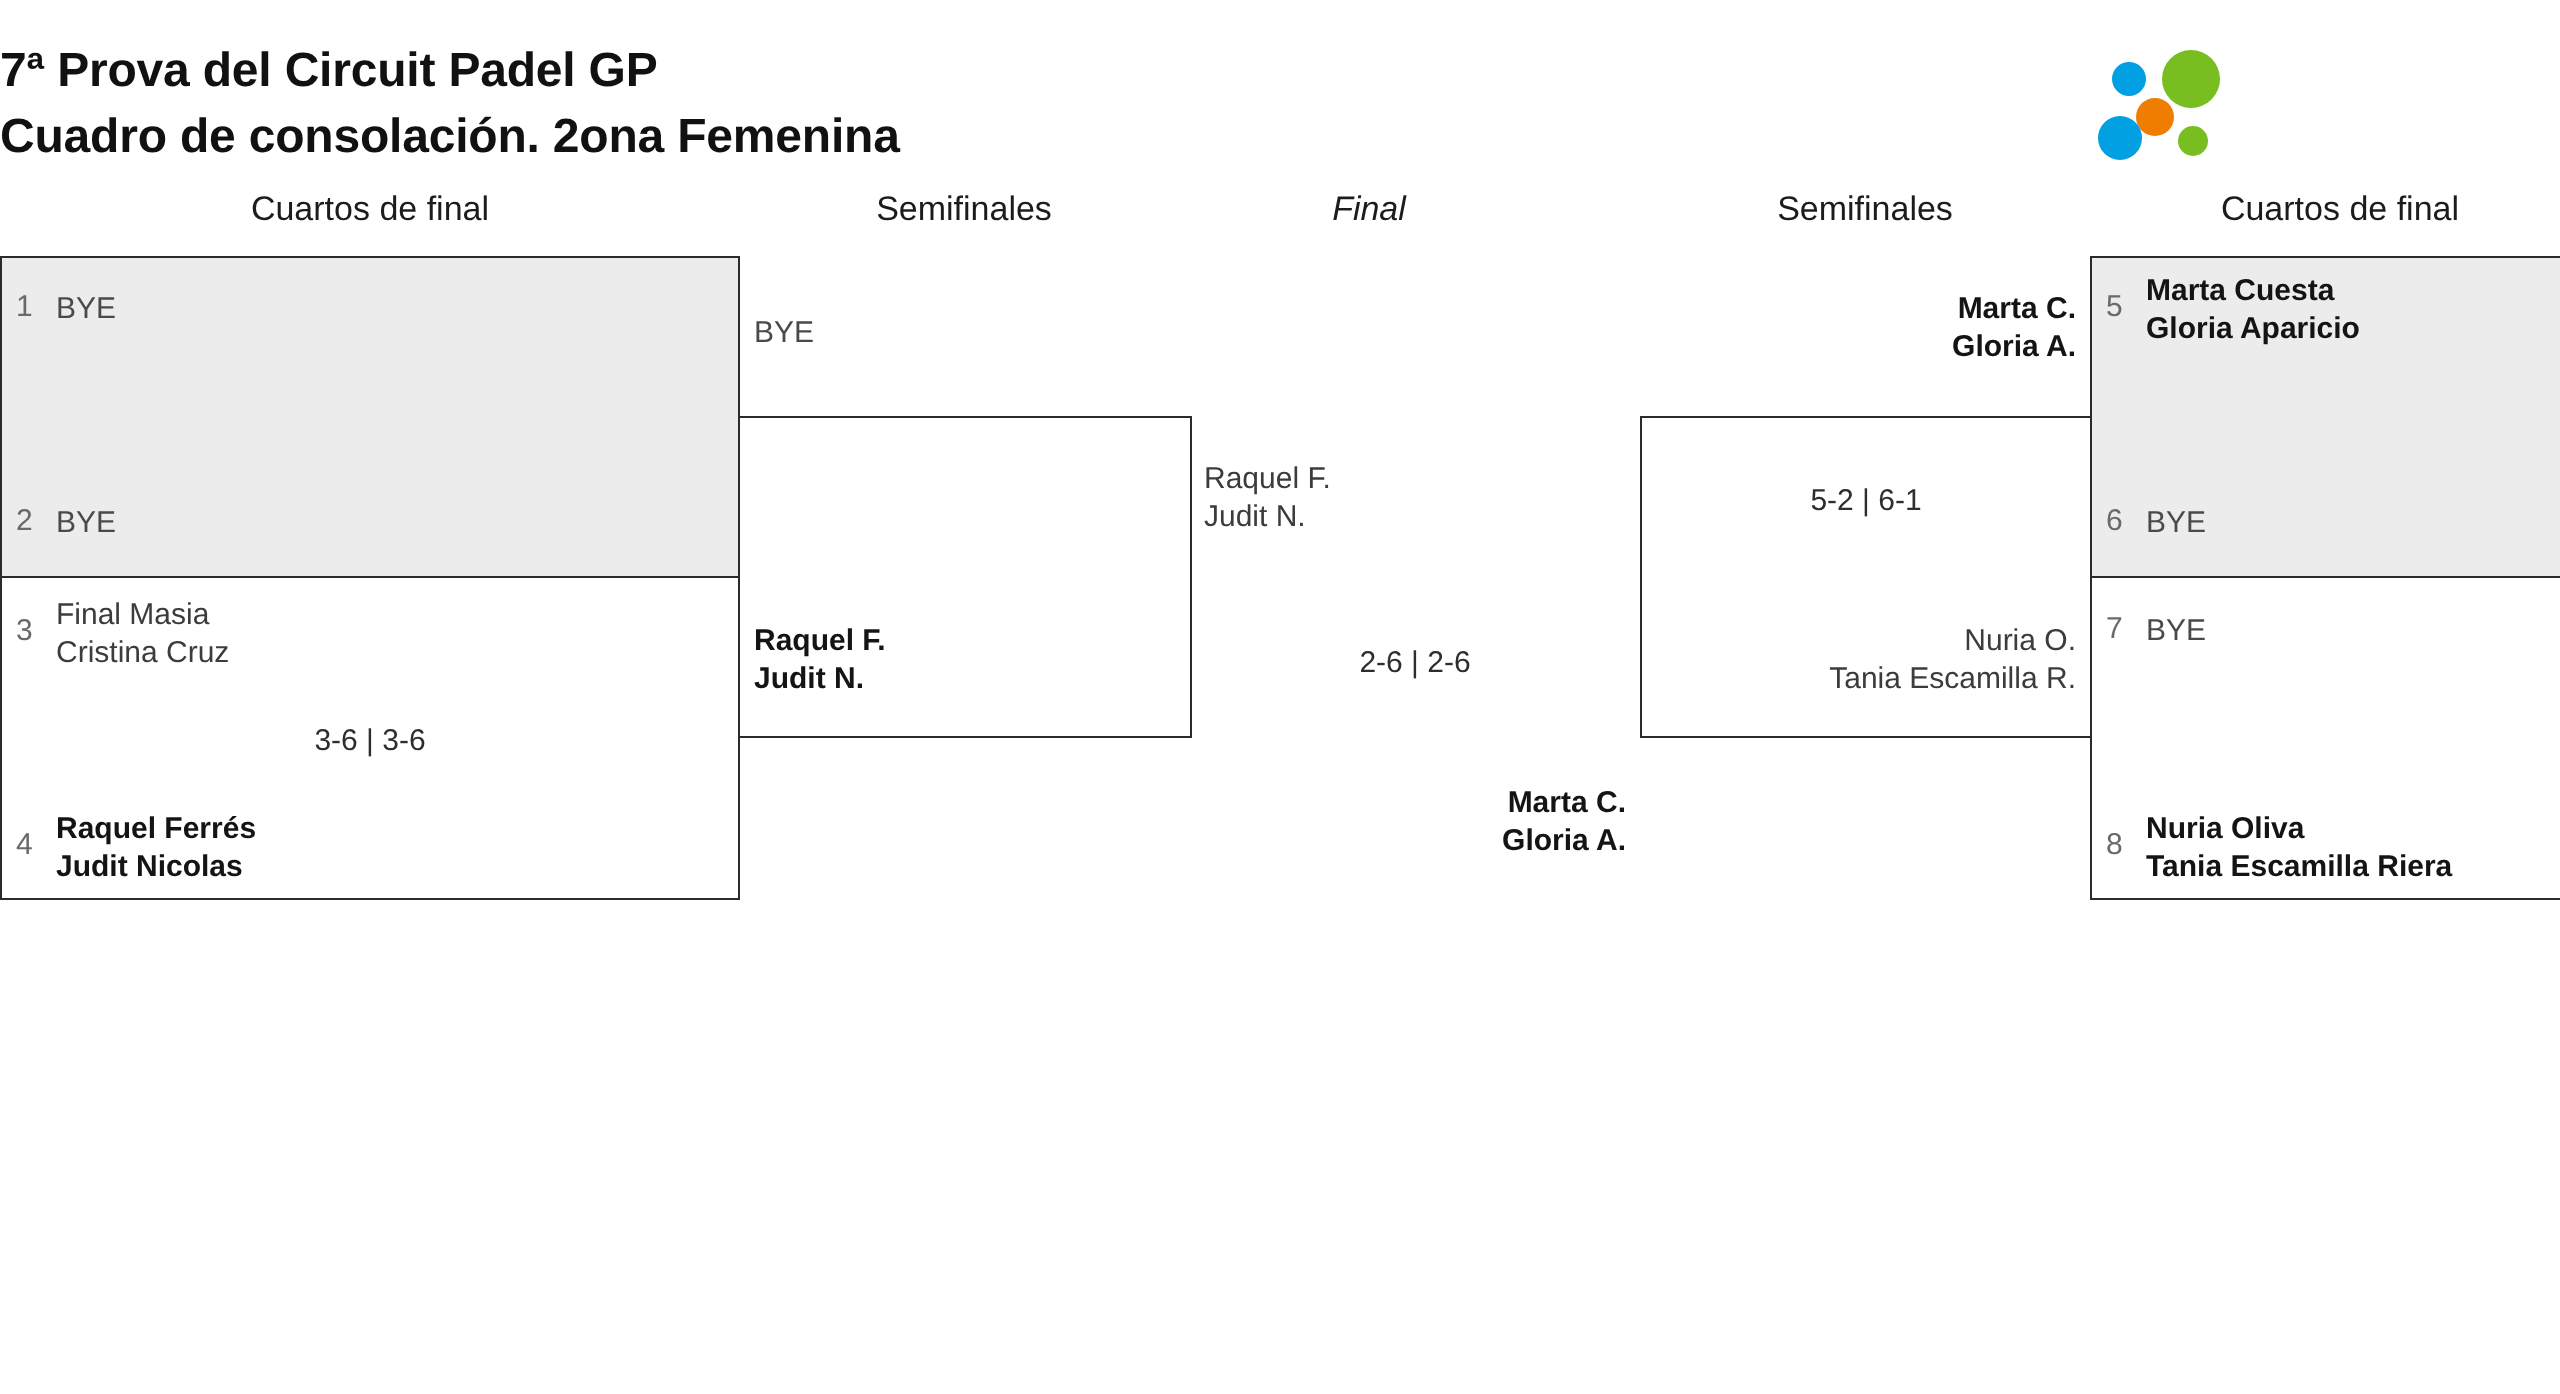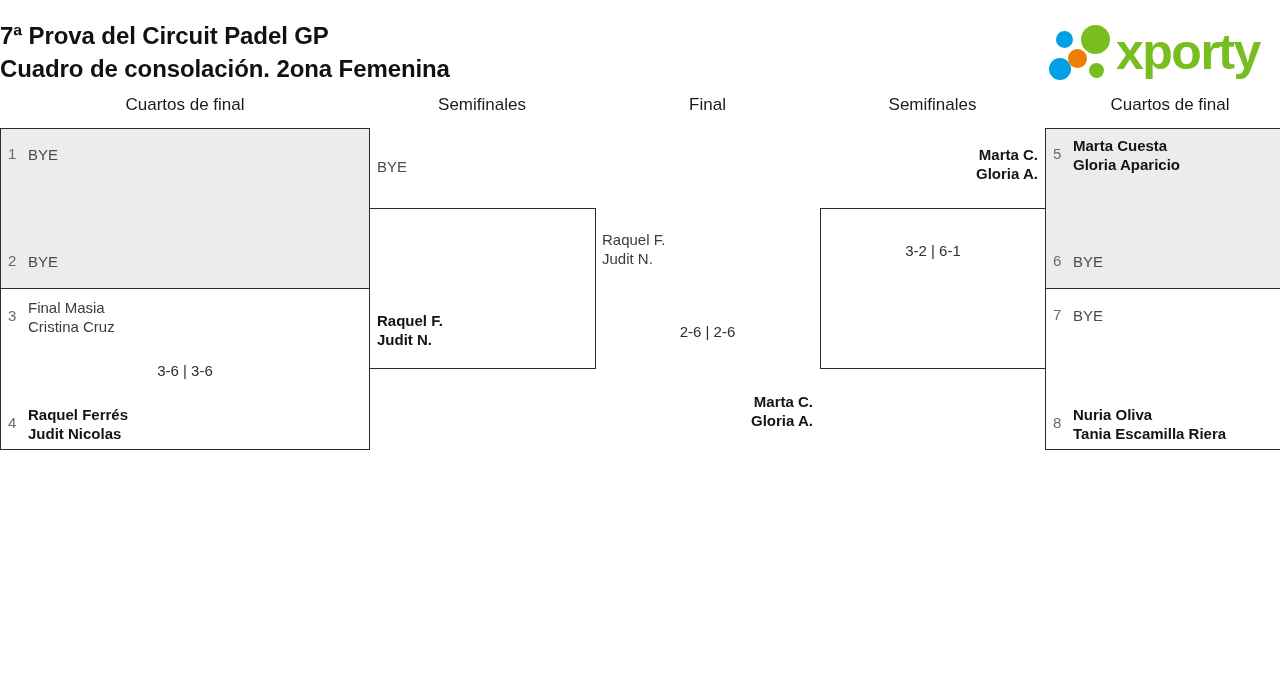--- a/index.html
+++ b/index.html
@@ -132,27 +132,26 @@
   </div>
 
   <div class="logo">
     <div class="logo-dots">
       <span class="dot dot-blue-top"></span>
       <span class="dot dot-green-big"></span>
       <span class="dot dot-orange"></span>
       <span class="dot dot-blue-bot"></span>
       <span class="dot dot-green-sm"></span>
     </div>
-    <div class="logo-word">xporty</div>
   </div>
 </div>
 
 <div class="round-head" style="left:60px; width:250px;">Cuartos de final</div>
 <div class="round-head" style="left:369px; width:226px;">Semifinales</div>
-<div class="round-head" style="left:595px; width:225px;">Final</div>
+<div class="round-head" style="left:572px; width:225px;font-style:italic;">Final</div>
 <div class="round-head" style="left:820px; width:225px;">Semifinales</div>
 <div class="round-head" style="left:1045px; width:250px;">Cuartos de final</div>
 
 <div class="bracket">
 
   <div class="box shaded" style="left:0px; top:128px; width:370px; height:161px;"></div>
   <div class="entry" style="left:8px; top:145px; width:330px;">
     <span class="seed">1</span>
     <span class="names bye">
       <span>BYE</span>
@@ -209,21 +208,27 @@
     </span>
   </div>
 
   <div class="box" style="left:820px; top:208px; width:226px; height:161px;"></div>
   <div class="entry right-align" style="left:828px; top:145px; width:210px;">
     <span class="names winner">
       <span>Marta C.</span><br>
       <span>Gloria A.</span>
     </span>
   </div>
-  <div class="score" style="left:820px; top:242px; width:226px;">3-2 | 6-1</div>
+  <div class="score" style="left:820px; top:242px; width:226px;">5-2 | 6-1</div>
+  <div class="entry right-align" style="left:828px; top:311px; width:210px;">
+    <span class="names loser">
+      <span>Nuria O.</span><br>
+      <span>Tania Escamilla R.</span>
+    </span>
+  </div>
 
   <div class="box shaded" style="left:1045px; top:128px; width:250px; height:161px;"></div>
   <div class="entry" style="left:1053px; top:136px; width:235px;">
     <span class="seed" style="margin-top:9px;">5</span>
     <span class="names winner">
       <span>Marta Cuesta</span><br>
       <span>Gloria Aparicio</span>
     </span>
   </div>
   <div class="entry" style="left:1053px; top:252px; width:235px;">

